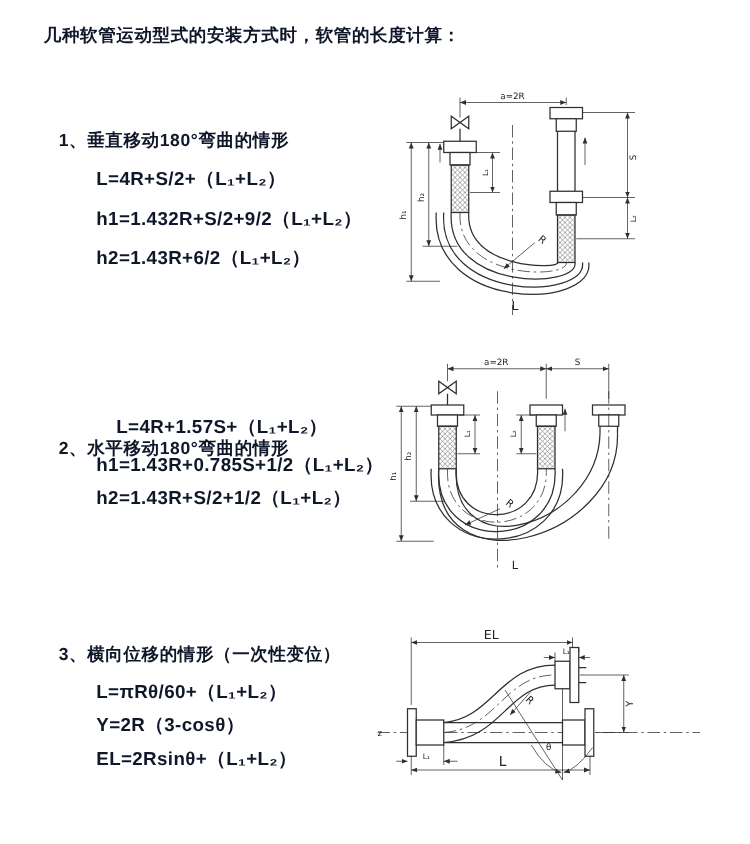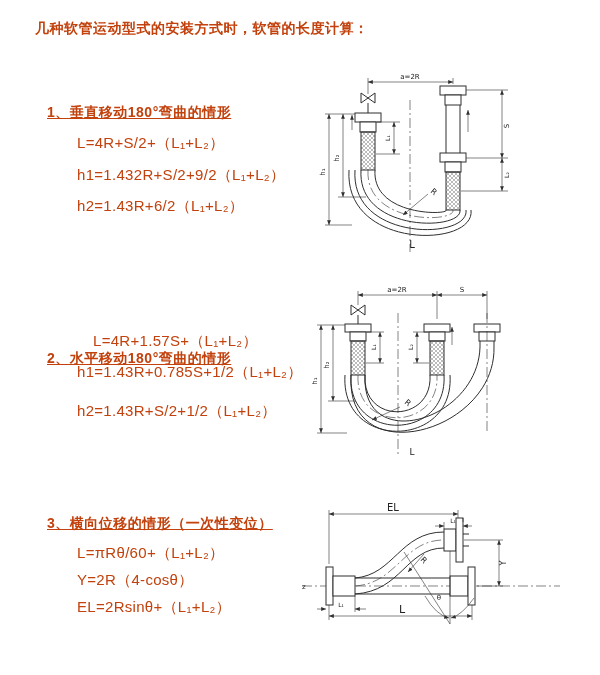--- a/index.html
+++ b/index.html
@@ -1,31 +1,31 @@
 <!DOCTYPE html>
 <html><head>
 <meta charset="utf-8">
 <style>
   html,body { margin:0; padding:0; background:#ffffff; }
   .page {
     position:relative; width:600px; height:675px; background:#ffffff;
-    font-family:"Liberation Sans","DejaVu Sans",sans-serif; color:#c2410c;
+    font-family:"Liberation Sans","DejaVu Sans",sans-serif; color:#0f172a;
     overflow:hidden;
   }
   .title {
     position:absolute; left:35px; top:20px;
     font-size:14px; font-weight:bold; letter-spacing:0.5px;
   }
   .sec-heading {
     position:absolute; left:47px;
-    font-size:14px; font-weight:bold; letter-spacing:0.5px;text-decoration:underline;
+    font-size:14px; font-weight:bold; letter-spacing:0.5px;
   }
   .formula {
     position:absolute; left:77px;
-    font-size:15px; font-weight:normal; letter-spacing:0.3px;
+    font-size:15px; font-weight:bold; letter-spacing:0.3px;
   }
   .diagram { position:absolute; }
   svg { font-family:"DejaVu Sans",sans-serif; }
   svg text { fill:#222; }
   .ln   { stroke:#2f2f2f; stroke-width:1; fill:none; }
   .thin { stroke:#2f2f2f; stroke-width:0.6; fill:none; }
   .cl   { stroke:#2f2f2f; stroke-width:0.6; fill:none; stroke-dasharray:10 3 2 3; }
   .fit  { stroke:#2f2f2f; stroke-width:1; fill:#ffffff; }
   .braid{ stroke:#2f2f2f; stroke-width:1; }
 </style>
@@ -37,25 +37,25 @@
   <div class="title">几种软管运动型式的安装方式时，软管的长度计算：</div>
 
   <div class="sec-heading" style="top:104px;">1、垂直移动180°弯曲的情形</div>
   <div class="formula" style="top:134px;">L=4R+S/2+（L₁+L₂）</div>
   <div class="formula" style="top:166px;">h1=1.432R+S/2+9/2（L₁+L₂）</div>
   <div class="formula" style="top:197px;">h2=1.43R+6/2（L₁+L₂）</div>
 
   <div class="sec-heading" style="top:302px;margin-top:48px;">2、水平移动180°弯曲的情形</div>
   <div class="formula" style="top:332px;margin-left:16px;">L=4R+1.57S+（L₁+L₂）</div>
   <div class="formula" style="top:363px;">h1=1.43R+0.785S+1/2（L₁+L₂）</div>
-  <div class="formula" style="top:402px;">h2=1.43R+S/2+1/2（L₁+L₂）</div>
+  <div class="formula" style="top:389px;">h2=1.43R+S/2+1/2（L₁+L₂）</div>
 
   <div class="sec-heading" style="top:515px;">3、横向位移的情形（一次性变位）</div>
   <div class="formula" style="top:544px;">L=πRθ/60+（L₁+L₂）</div>
-  <div class="formula" style="top:571px;">Y=2R（4-cosθ）</div>
+  <div class="formula" style="top:571px;">Y=2R（3-cosθ）</div>
   <div class="formula" style="top:598px;">EL=2Rsinθ+（L₁+L₂）</div>
 
   <svg class="diagram" style="left:316px; top:70px;" width="266" height="188" viewBox="0 0 266 188">
     <defs>
       <marker id="ah" viewBox="0 0 10 8" refX="10" refY="4" markerWidth="8" markerHeight="8" orient="auto-start-reverse">
         <path d="M0,0 L10,4 L0,8 Z" fill="#2f2f2f"></path>
       </marker>
       <pattern id="hatch" width="4" height="4" patternUnits="userSpaceOnUse">
         <path d="M0,0 l4,4 M4,0 l-4,4" stroke="#777" stroke-width="0.5"></path>
       </pattern>

